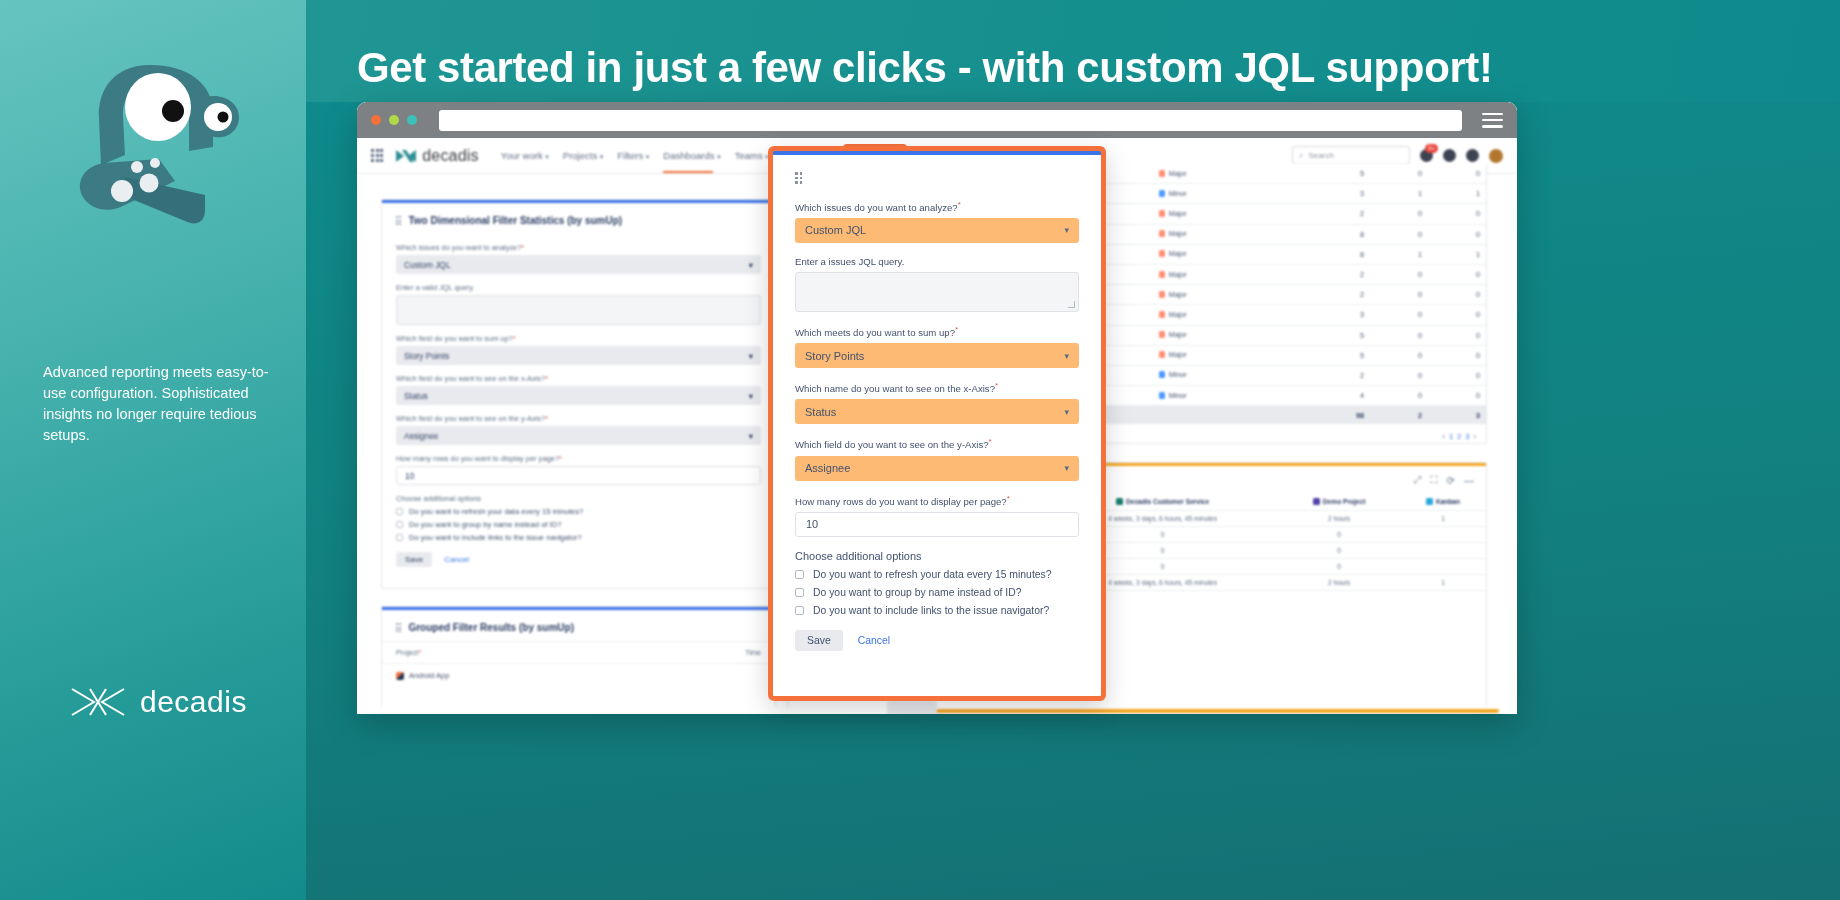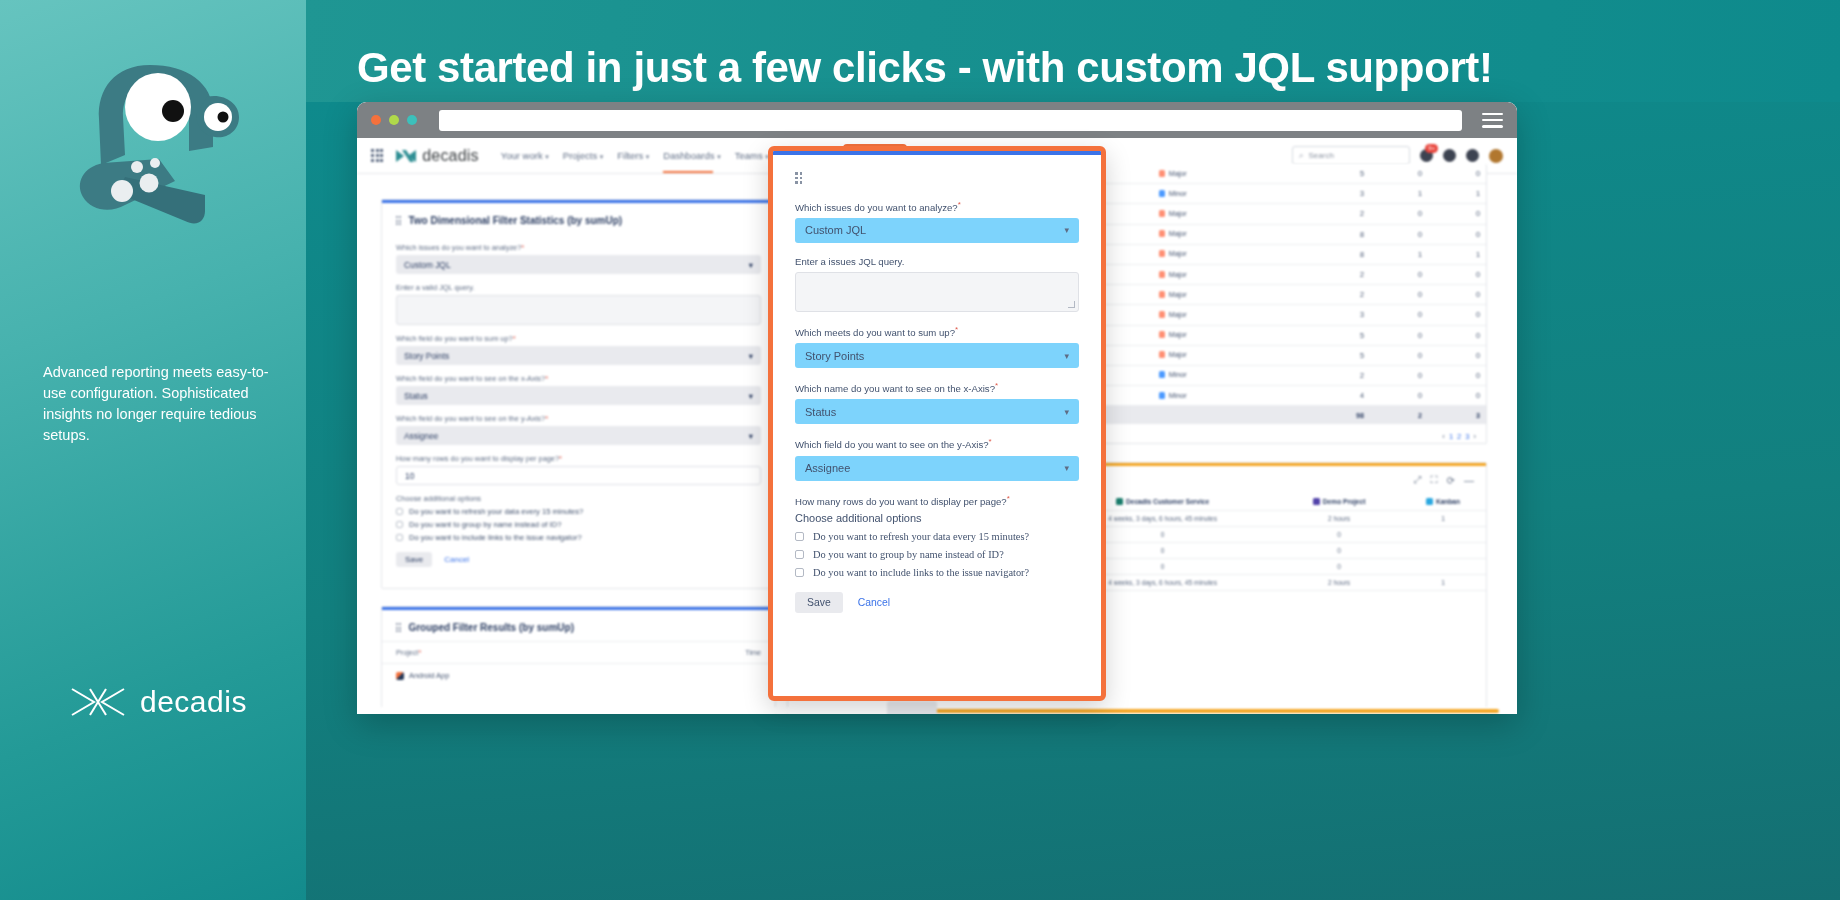--- a/index.html
+++ b/index.html
@@ -183,42 +183,42 @@
   .modal-inner { padding: 0 22px 16px 22px; }
   .modal-title {
     display:flex; align-items:center; gap:9px;
     font-size: 13px; font-weight: bold; color: #253858; padding: 17px 0 16px 0;
   }
   .m-drag { display:grid; grid-template-columns: repeat(2,2.6px); gap:2px; }
   .m-drag i { width:2.6px; height:2.6px; background:#8993a4; display:block; }
   .m-label { font-size: 9.6px; color:#42526e; margin-bottom: 5px; }
   .m-label .req { color:#de5a4b; font-size:8px; vertical-align: super; }
   .m-select {
-    height: 25px; background:#7dd3fc; border-radius:3px;
+    height: 25px; background:#fdba74; border-radius:3px;
     display:flex; align-items:center; justify-content:space-between;
     padding: 0 10px; font-size: 11px; color:#42526e; margin-bottom: 13px;
   }
   .m-select .chev { font-size: 9px; color:#5e6c84; }
   .m-textarea {
     height: 40px; background:#f4f5f7; border:1px solid #dfe1e6; border-radius:3px;
     margin-bottom: 13px; position: relative;
   }
   .m-textarea::after {
     content:''; position:absolute; right:3px; bottom:3px; width:6px; height:6px;
     border-right: 1.5px solid #b3b9c4; border-bottom: 1.5px solid #b3b9c4;
   }
   .m-input {
     height: 25px; background:#ffffff; border:1px solid #dfe1e6; border-radius:3px;
     display:flex; align-items:center; padding: 0 10px; font-size: 11px; color:#42526e;
     margin-bottom: 13px;
   }
   .m-opt-title { font-size: 11px; color:#42526e; margin-bottom: 7px; }
   .m-check { display:flex; align-items:center; gap:9px; margin-bottom: 7px; }
   .m-cbox { width: 9px; height: 9px; border:1px solid #b3b9c4; border-radius:2px; background:#fff; flex:none; }
-  .m-check-label { font-size: 10.4px; color:#42526e;font-family:Liberation Serif, serif; }
+  .m-check-label { font-size: 10.4px; color:#42526e; }
   .m-actions { display:flex; align-items:center; gap: 15px; margin-top: 14px; }
   .m-save { background:#e9eaee; border-radius:3px; padding: 5px 12px; font-size: 10.4px; color:#42526e; }
   .m-cancel { font-size: 10.4px; color:#3b73e8; }
 </style>
 </head>
 <body>
 
 <div class="top-bg"></div>
 <div class="bottom-bg"></div>
 
@@ -672,20 +672,23 @@
       <span>Which field do you want to see on the y-Axis?</span><span class="req">*</span>
     </div>
     <div class="m-select">
       <span>Assignee</span>
       <span class="chev">▾</span>
     </div>
 
     <div class="m-label">
       <span>How many rows do you want to display per page?</span><span class="req">*</span>
     </div>
+    <div class="m-input">
+      <span>10</span>
+    </div>
 
     <div class="m-opt-title">Choose additional options</div>
 
     <div class="m-check">
       <span class="m-cbox"></span>
       <span class="m-check-label">Do you want to refresh your data every 15 minutes?</span>
     </div>
     <div class="m-check">
       <span class="m-cbox"></span>
       <span class="m-check-label">Do you want to group by name instead of ID?</span>

